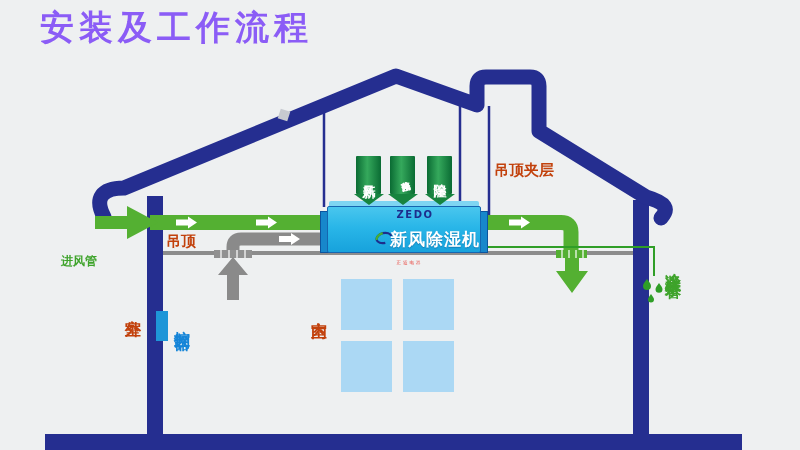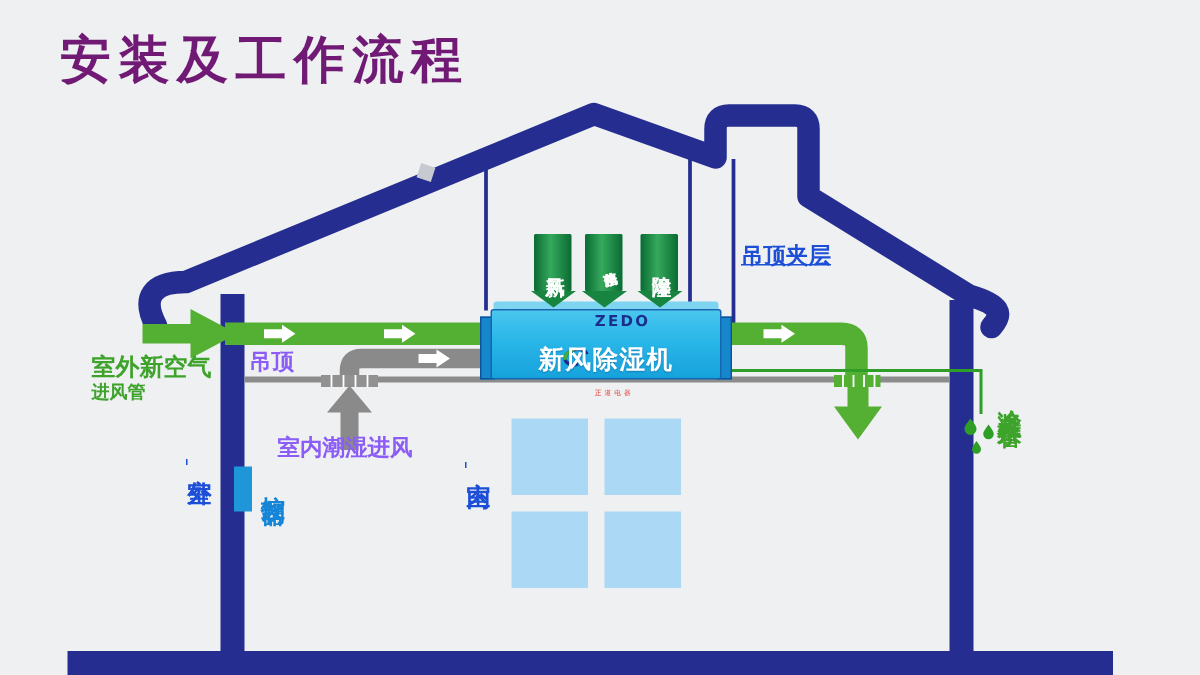--- a/index.html
+++ b/index.html
@@ -3,44 +3,44 @@
 <meta charset="utf-8">
 <style>
   html,body{margin:0;padding:0;}
   #stage{
     position:relative;width:800px;height:450px;overflow:hidden;
     background:#eef0f1;
     font-family:"DejaVu Sans",sans-serif;
   }
   .abs{position:absolute;}
   #title{
-    left:40px;top:5px;font-size:34px;font-weight:bold;color:#701a75;letter-spacing:5px;margin-top:12px;
+    left:40px;top:5px;font-size:34px;font-weight:bold;color:#8b5cf6;letter-spacing:5px;
   }
   .lbl{font-weight:bold;white-space:nowrap;}
   .lbl-green{color:#3ea32b;}
-  .lbl-gray{color:#8b5cf6;}
-  .lbl-navy{color:#1d4ed8;text-decoration:underline;}
+  .lbl-gray{color:#c2410c;}
+  .lbl-navy{color:#c2410c;}
   .lbl-blue{color:#1585d8;}
   .vtext{writing-mode:vertical-rl;text-orientation:upright;letter-spacing:2px;}
   svg{display:block;}
   
   #unit{left:321px;top:201px;width:166px;height:50px;}
   #unit-top{position:absolute;left:8px;top:0;width:150px;height:8px;background:#7ed5f2;border-radius:2px 2px 0 0;}
   #unit-body{
     position:absolute;left:6px;top:5px;width:152px;height:45px;
     background:linear-gradient(180deg,#49c6ee 0%,#29b6e8 45%,#17a2dc 100%);
     border:1px solid #1566b0;border-radius:2px;
   }
   .flange{position:absolute;top:10px;width:8px;height:40px;background:#1787cb;border:1px solid #0d549e;}
   #flange-l{left:-1px;} #flange-r{right:-1px;}
   #logo-row{position:absolute;left:0;top:3px;width:100%;display:flex;justify-content:center;align-items:center;gap:4px;}
   #brand-stack{display:flex;flex-direction:column;line-height:1;gap:40px;}
   #brand-name{font-size:10px;font-weight:bold;color:#1d2d8c;letter-spacing:1.5px;}
   #brand-tagline{font-size:4.5px;color:#e8332a;letter-spacing:2px;margin-top:1px;}
-  #unit-name{position:absolute;left:0;top:21px;width:100%;text-align:center;
+  #unit-name{position:absolute;left:0;top:21px;width:100%;text-align:right;
     font-size:17px;font-weight:bold;color:#ffffff;letter-spacing:1px;
     text-shadow:0 1px 1px rgba(0,60,120,.4);}
   
   .badge{width:25px;}
   .badge-body{
     width:25px;height:38px;display:flex;align-items:center;justify-content:center;
     background:linear-gradient(90deg,#0a6b33 0%,#35a95c 45%,#0a6b33 100%);
     border-radius:1px;
   }
   .badge-body .vtext{color:#fff;font-size:13px;font-weight:bold;letter-spacing:1px;}
@@ -141,26 +141,24 @@
 
   <div id="window" class="abs">
     <div class="pane"></div>
     <div class="pane"></div>
     <div class="pane"></div>
     <div class="pane"></div>
   </div>
 
   <div id="controller-box" class="abs"></div>
 
-  <div class="abs lbl lbl-green" style="left:61px;top:235px;font-size:16px;line-height:1.2">室外新空气</div>
   <div class="abs lbl lbl-green" style="left:61px;top:254px;font-size:12px;line-height:1.2">进风管</div>
 
   <div class="abs lbl lbl-gray" style="left:166px;top:232px;font-size:15px">吊顶</div>
 
-  <div class="abs lbl lbl-gray" style="left:185px;top:289px;font-size:15px">室内潮湿进风</div>
 
   <div class="abs lbl lbl-navy" style="left:494px;top:161px;font-size:15px">吊顶夹层</div>
 
 
   <div class="abs lbl lbl-green vtext" style="left:662px;top:260px;font-size:16px">冷凝水排水管</div>
 
   <div class="abs lbl lbl-navy vtext" style="left:122px;top:306px;font-size:16px">室外</div>
 
   <div class="abs lbl lbl-blue vtext" style="left:171px;top:318px;font-size:16px">控制器</div>
 

